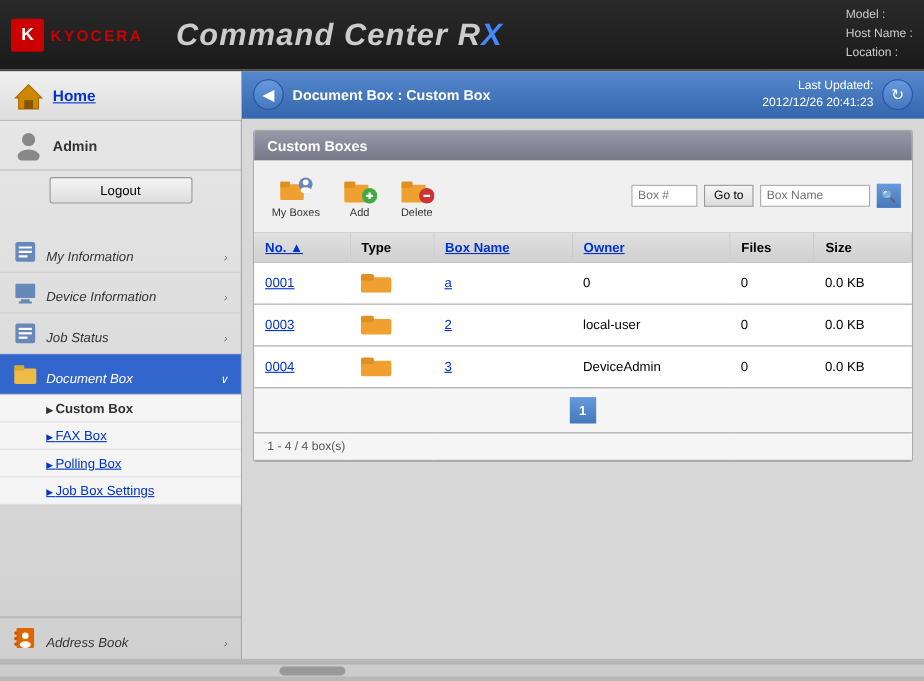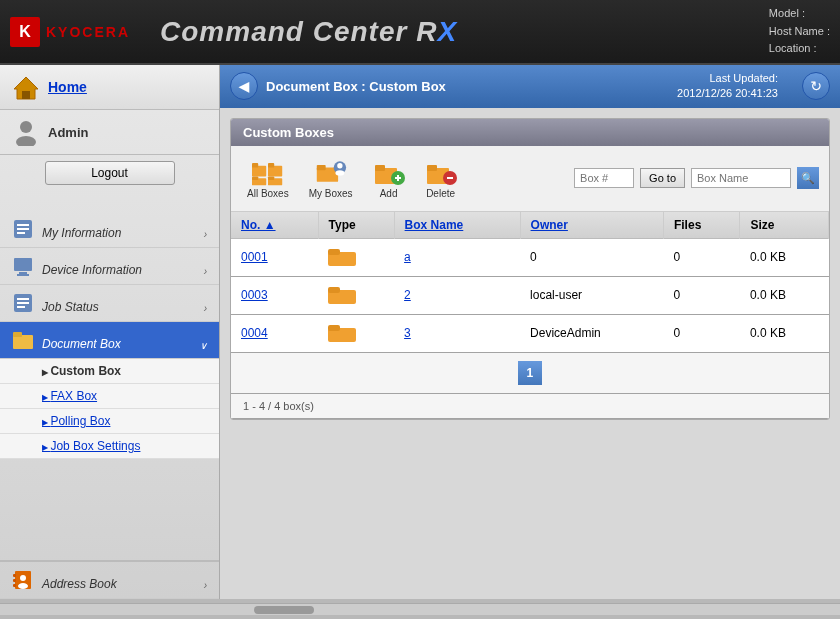--- a/index.html
+++ b/index.html
@@ -227,21 +227,21 @@
       font-size: 14px;
     }
     .breadcrumb-text {
       color: white;
       font-size: 13px;
       font-weight: bold;
     }
     .topbar-right {
       display: flex;
       align-items: center;
-      gap: 24px;
+      gap: 8px;
     }
     .last-updated {
       color: white;
       font-size: 11px;
       text-align: right;
       line-height: 1.4;
     }
     .refresh-btn {
       width: 28px;
       height: 28px;
@@ -533,35 +533,20 @@
         <div class="refresh-btn">↻</div>
       </div>
     </div>
 
     <div class="content-body">
       <div class="content-inner">
 
         <div class="section-header">Custom Boxes</div>
 
         <div class="toolbar">
-          <div class="toolbar-btn">
-            <div class="toolbar-icon">
-              <svg width="36" height="30" viewBox="0 0 36 30">
-                <rect x="0" y="8" width="16" height="12" rx="1" fill="#f0a030"></rect>
-                <rect x="0" y="5" width="7" height="5" rx="1" fill="#e09020"></rect>
-                <rect x="18" y="8" width="16" height="12" rx="1" fill="#f0a030"></rect>
-                <rect x="18" y="5" width="7" height="5" rx="1" fill="#e09020"></rect>
-                <rect x="0" y="22" width="16" height="8" rx="1" fill="#f0a030"></rect>
-                <rect x="0" y="20" width="7" height="4" rx="1" fill="#e09020"></rect>
-                <rect x="18" y="22" width="16" height="8" rx="1" fill="#f0a030"></rect>
-                <rect x="18" y="20" width="7" height="4" rx="1" fill="#e09020"></rect>
-              </svg>
-            </div>
-            <span>All Boxes</span>
-          </div>
 
           <div class="toolbar-btn">
             <div class="toolbar-icon">
               <svg width="36" height="30" viewBox="0 0 36 30">
                 <rect x="2" y="10" width="24" height="16" rx="1" fill="#f0a030"></rect>
                 <rect x="2" y="7" width="10" height="6" rx="1" fill="#e09020"></rect>
                 <circle cx="28" cy="10" r="7" fill="#6688bb"></circle>
                 <circle cx="28" cy="8" r="3" fill="white"></circle>
                 <ellipse cx="28" cy="16" rx="5" ry="3" fill="white"></ellipse>
               </svg>

